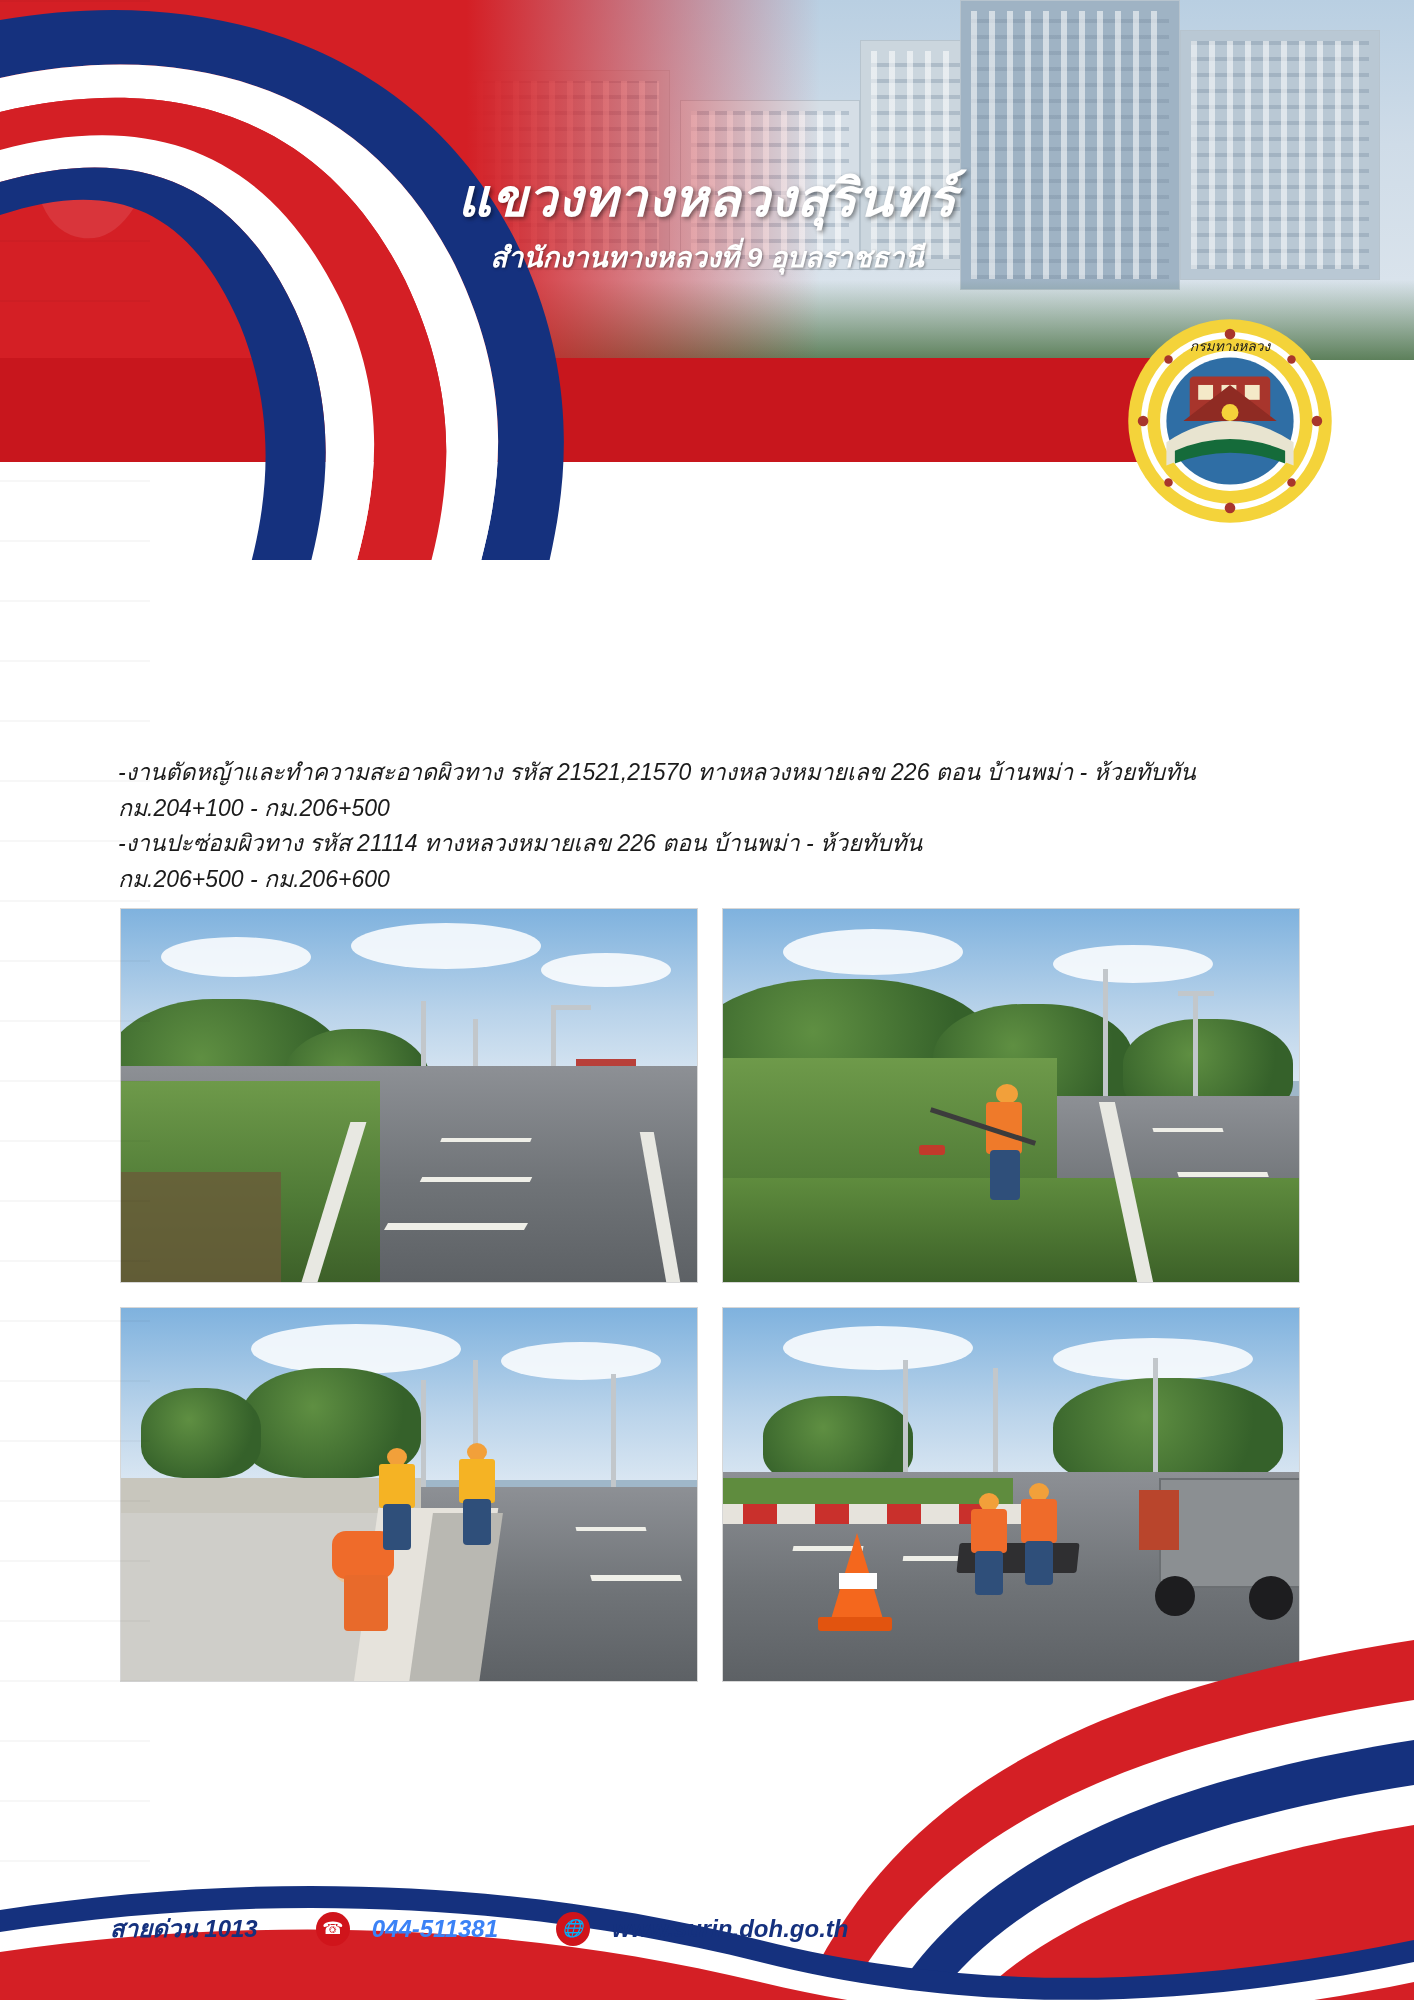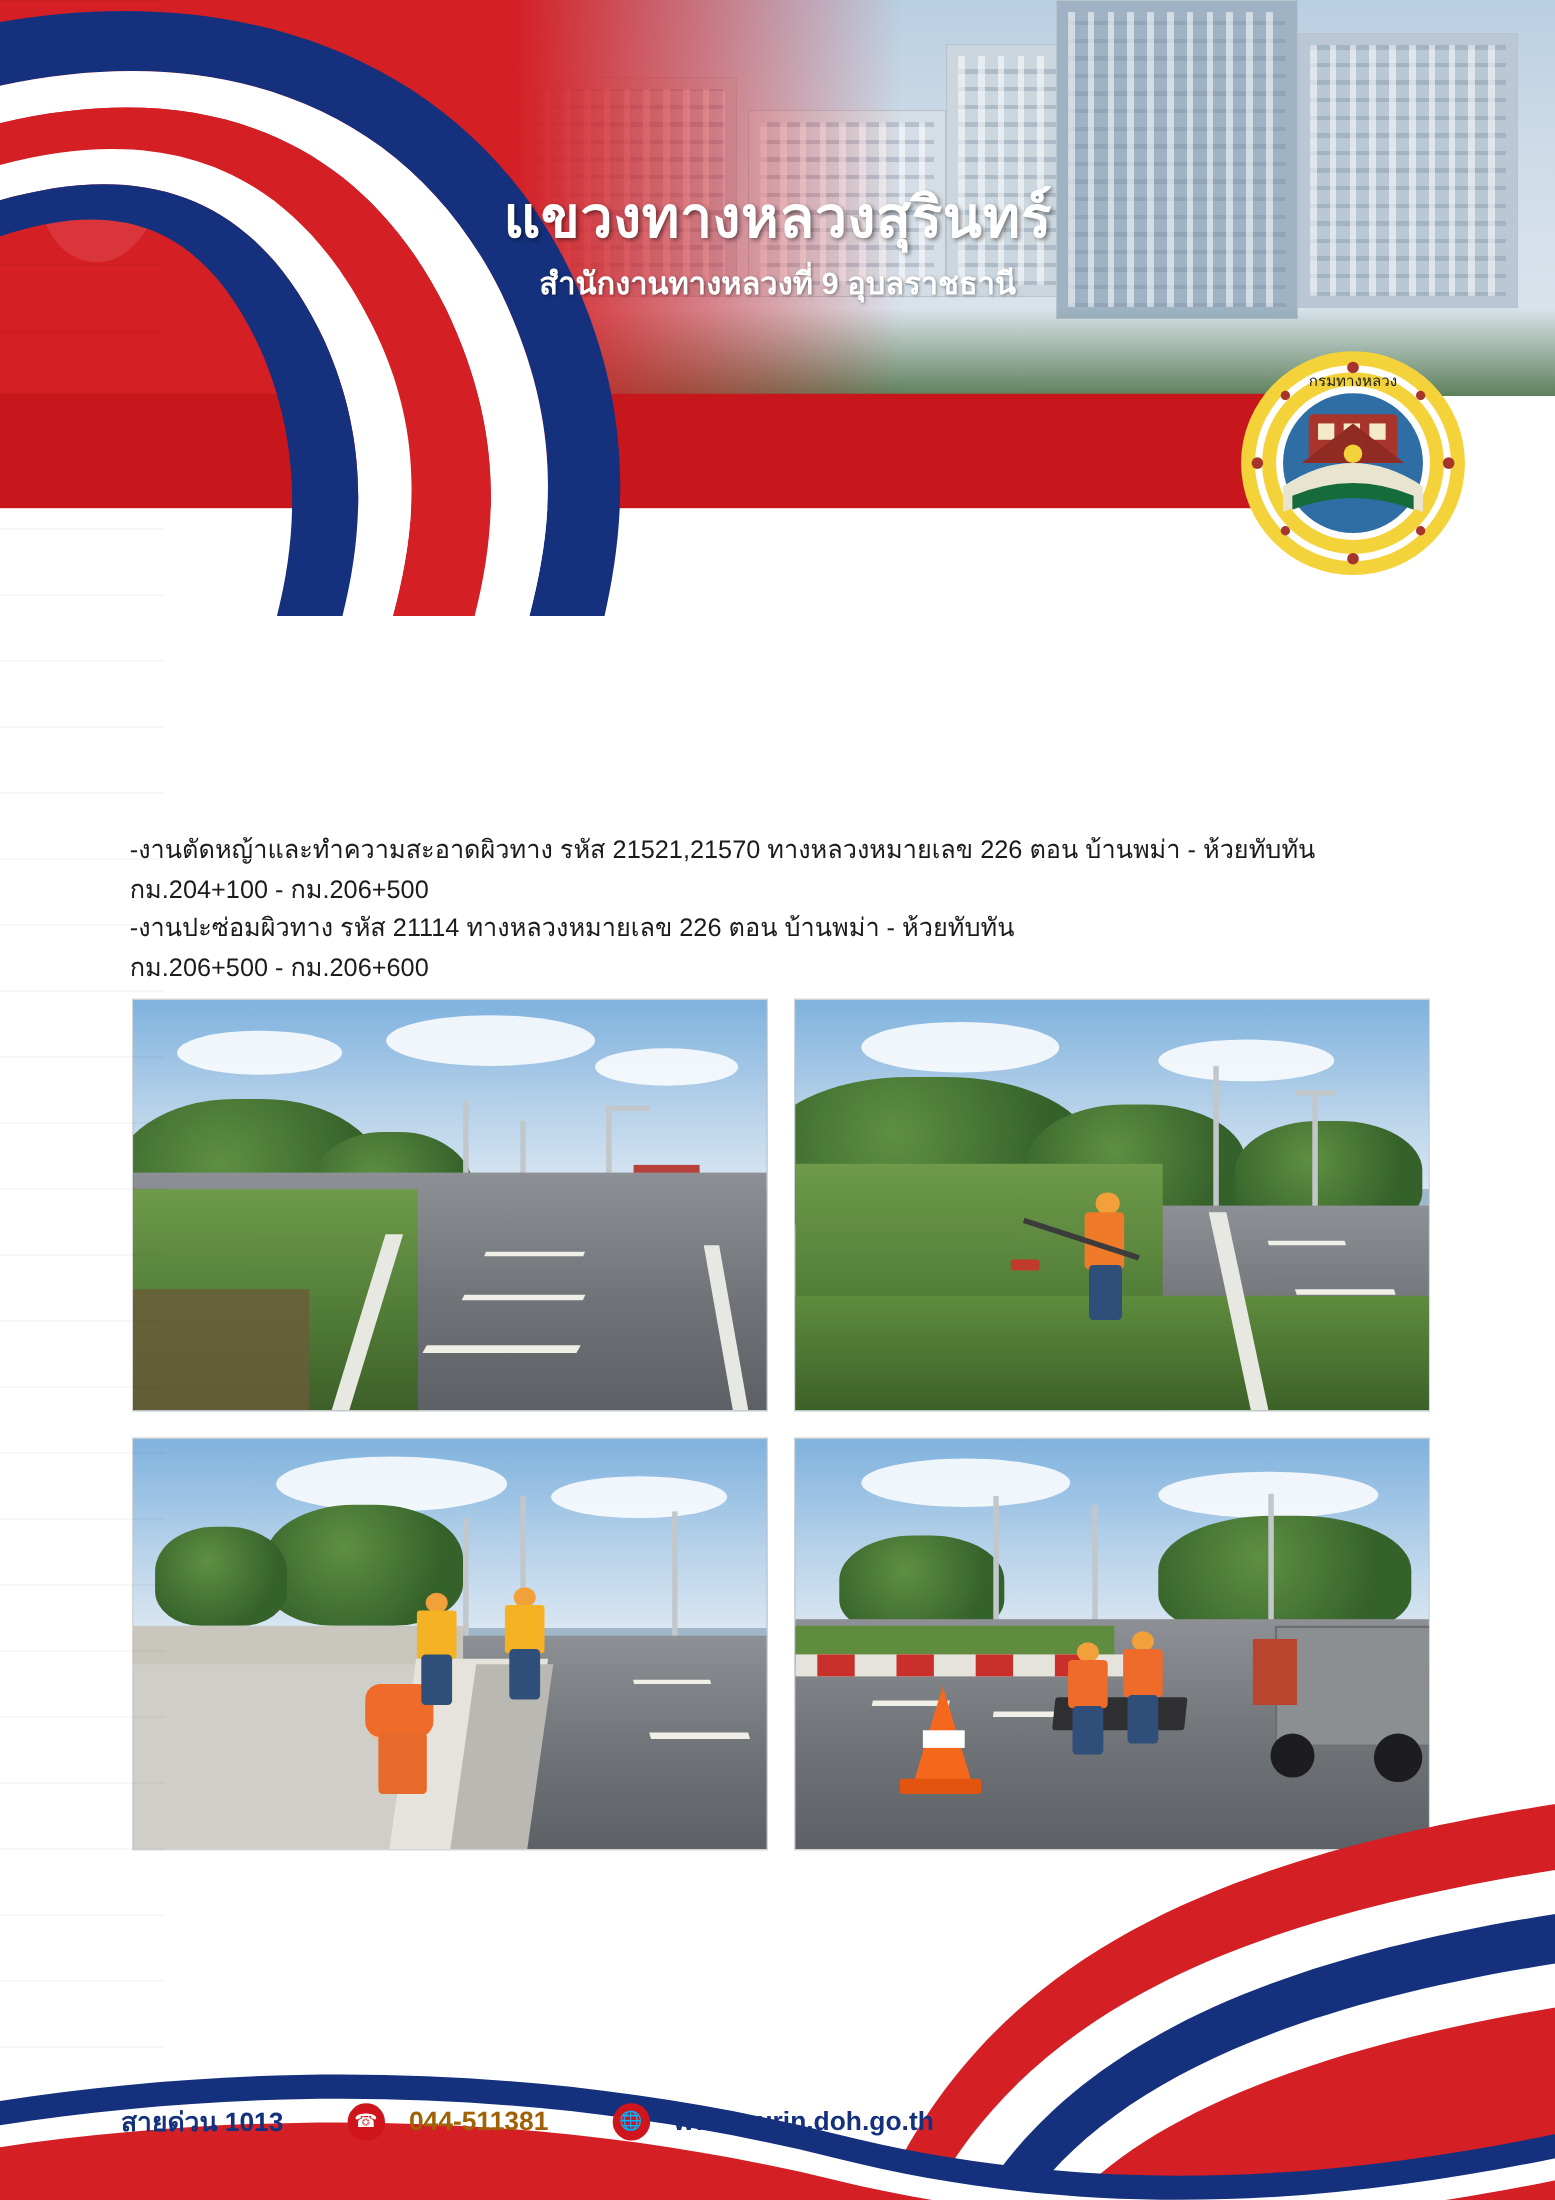--- a/index.html
+++ b/index.html
@@ -10,20 +10,21 @@
     background: #ffffff;
     overflow: hidden;
   }
 
   .page {
     position: relative;
     width: 1414px;
     height: 2000px;
     background: #ffffff;
     overflow: hidden;
+    font-style: italic;
   }
 
   
   .header {
     position: absolute;
     top: 0; left: 0;
     width: 1414px;
     height: 560px;
     overflow: hidden;
   }
@@ -201,21 +202,21 @@
     z-index: 10;
     font-size: 24px; font-weight: bold; color: #15317e;
   }
   .contact .sep { width: 14px; }
   .ic {
     display:inline-flex; align-items:center; justify-content:center;
     width: 34px; height: 34px; border-radius: 50%;
     background: #d0141b; color:#fff; font-size: 17px;
   }
   .ic.globe { background:#d0141b; }
-  .tel-num { color:#a16207; }
+  .tel-num { color:#3b82f6; }
   .web { color:#15317e; }
 
   .watermark-left {
     position:absolute; left:0; top:0; width:150px; height:2000px;
     background-image: repeating-linear-gradient(180deg, rgba(0,0,0,0.03) 0 2px, rgba(0,0,0,0) 2px 60px);
     pointer-events:none;
   }
 </style>
 </head>
 <body>

